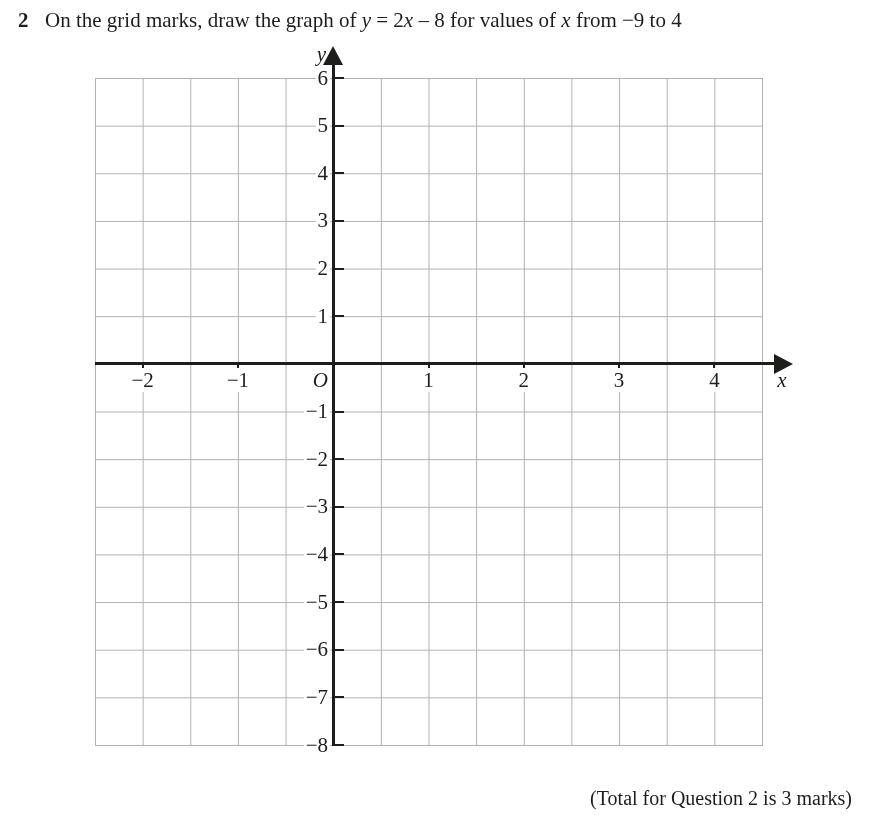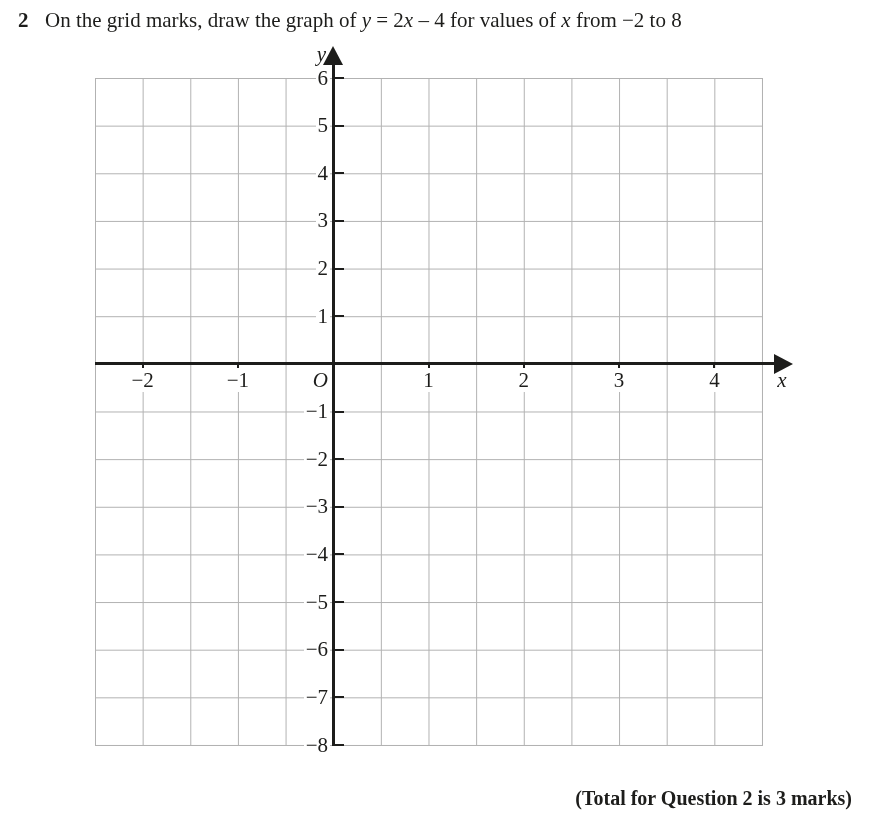--- a/index.html
+++ b/index.html
@@ -45,31 +45,31 @@
   }
   .axisletter { font-style:italic; font-size:21px; }
   .ylet { position:absolute; right:437px; top:-36px; line-height:24px; }
   .xlet { position:absolute; left:687px; top:290px; line-height:24px; transform:translateX(-50%); }
   .olab {
     position:absolute; right:433px; top:290px; font-style:italic; font-size:21px;
     line-height:24px; background:#ffffff; padding:0 2px;
   }
   
   .total {
-    position:absolute; right:36px; top:787px; font-size:20px; font-weight:bold;
+    position:absolute; right:36px; top:787px; font-size:20px; font-weight:normal;
     white-space:nowrap;
   }
 </style>
 </head>
 <body>
 
 <div class="page">
 
   <span class="qnum">2</span>
-  <span class="qtext"><span>On the grid marks, draw the graph of </span><i>y</i><span> = 2</span><i>x</i><span> – 4 for values of </span><i>x</i><span> from −2 to 8</span></span>
+  <span class="qtext"><span>On the grid marks, draw the graph of </span><i>y</i><span> = 2</span><i>x</i><span> – 8 for values of </span><i>x</i><span> from −9 to 4</span></span>
 
   <div class="graph">
     <div class="grid-bg"></div>
 
     <div class="y-axis"></div>
     <div class="y-arrowhead"></div>
     <div class="x-axis"></div>
     <div class="x-arrowhead"></div>
 
     <div class="ytick" style="top:-1px"></div>

